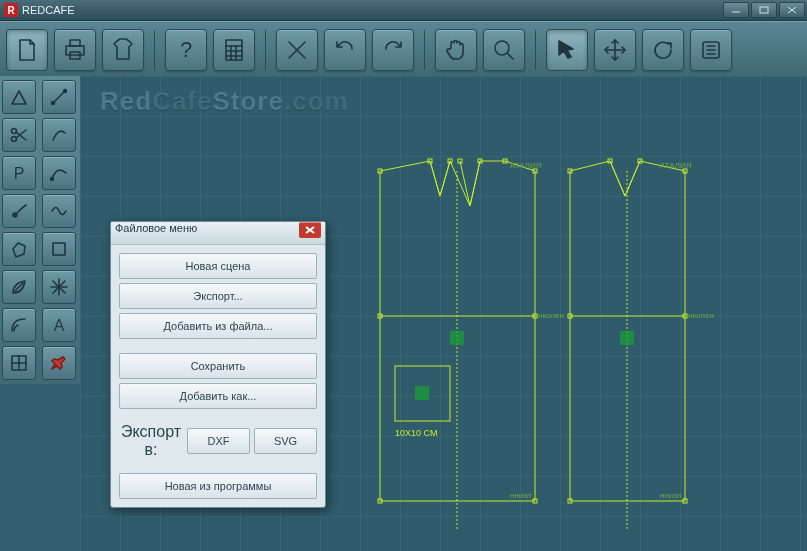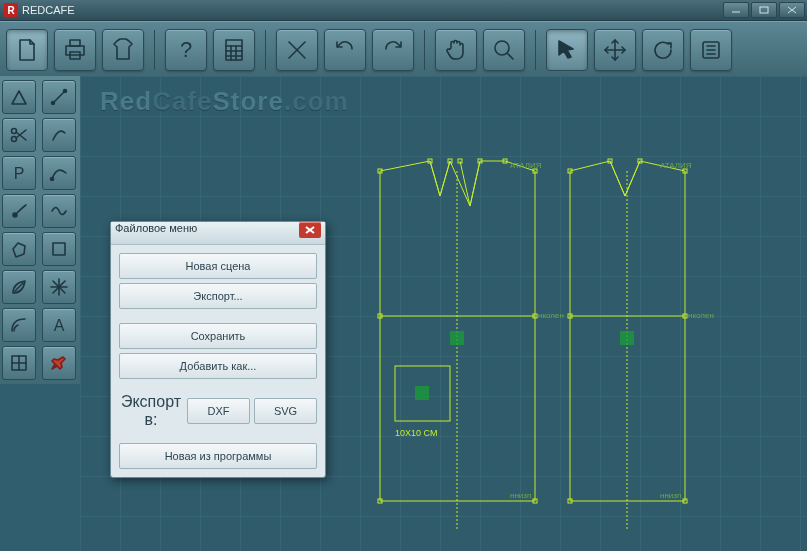--- a/index.html
+++ b/index.html
@@ -333,20 +333,21 @@
       <div class="dlg-close">
         <svg width="10" height="8">
             <line x1="1" y1="1" x2="9" y2="7"></line>
             <line x1="9" y1="1" x2="1" y2="7"></line>
           </svg>
       </div>
     </div>
     <div class="dlg-body">
       <div class="dlg-btn">Новая сцена</div>
       <div class="dlg-btn">Экспорт...</div>
+      <div class="dlg-btn">Добавить из файла...</div>
       <div style="height:6px"></div>
       <div class="dlg-btn">Сохранить</div>
       <div class="dlg-btn">Добавить как...</div>
       <div style="height:6px"></div>
       <div class="dlg-row">
         <div class="lab">Экспорт в:</div>
         <div class="dlg-btn">DXF</div>
         <div class="dlg-btn">SVG</div>
       </div>
       <div style="height:6px"></div>

